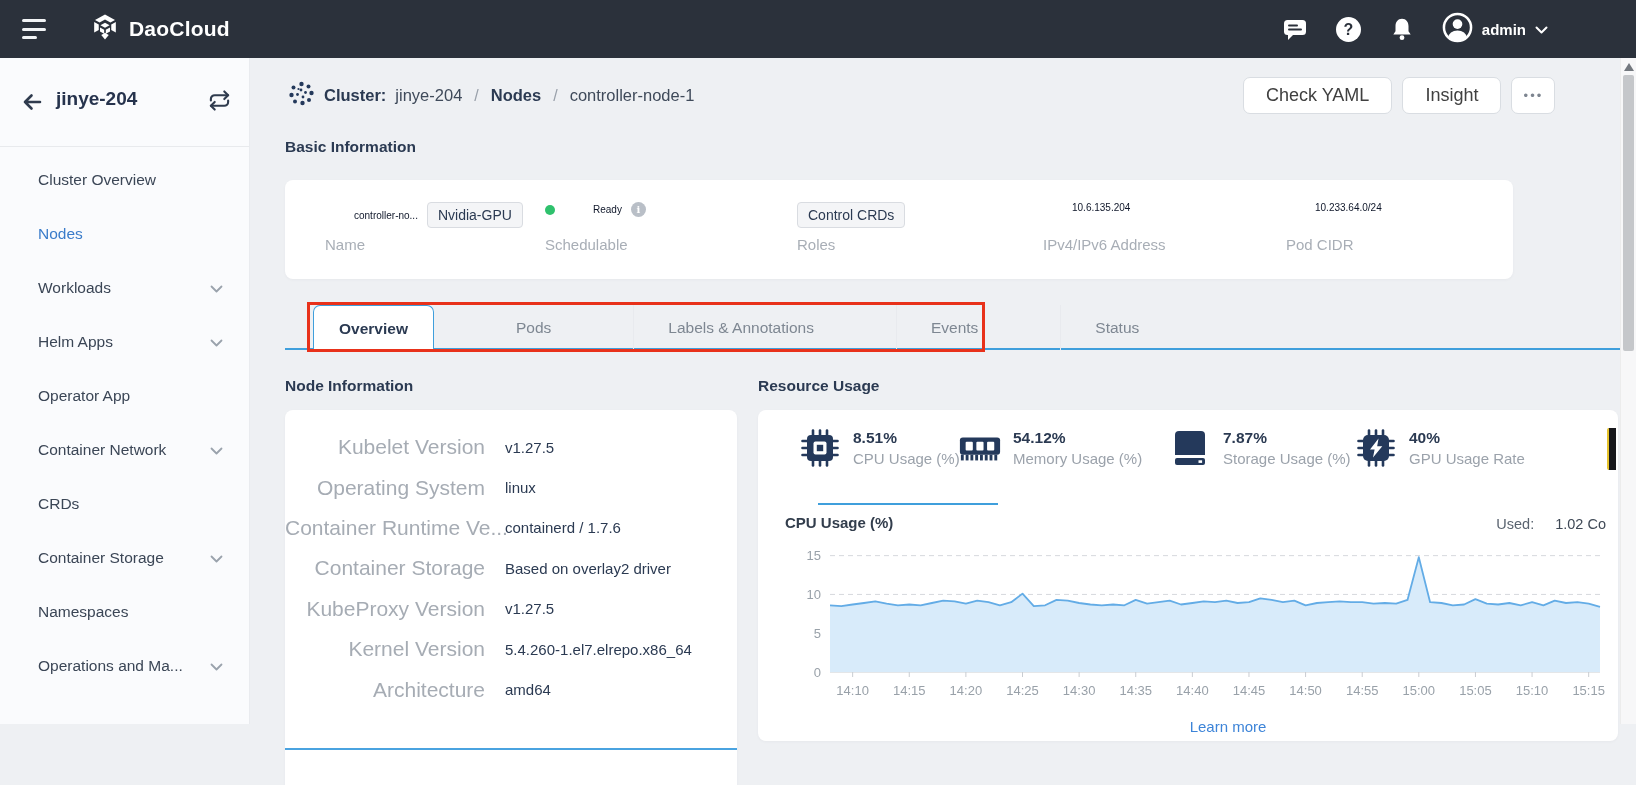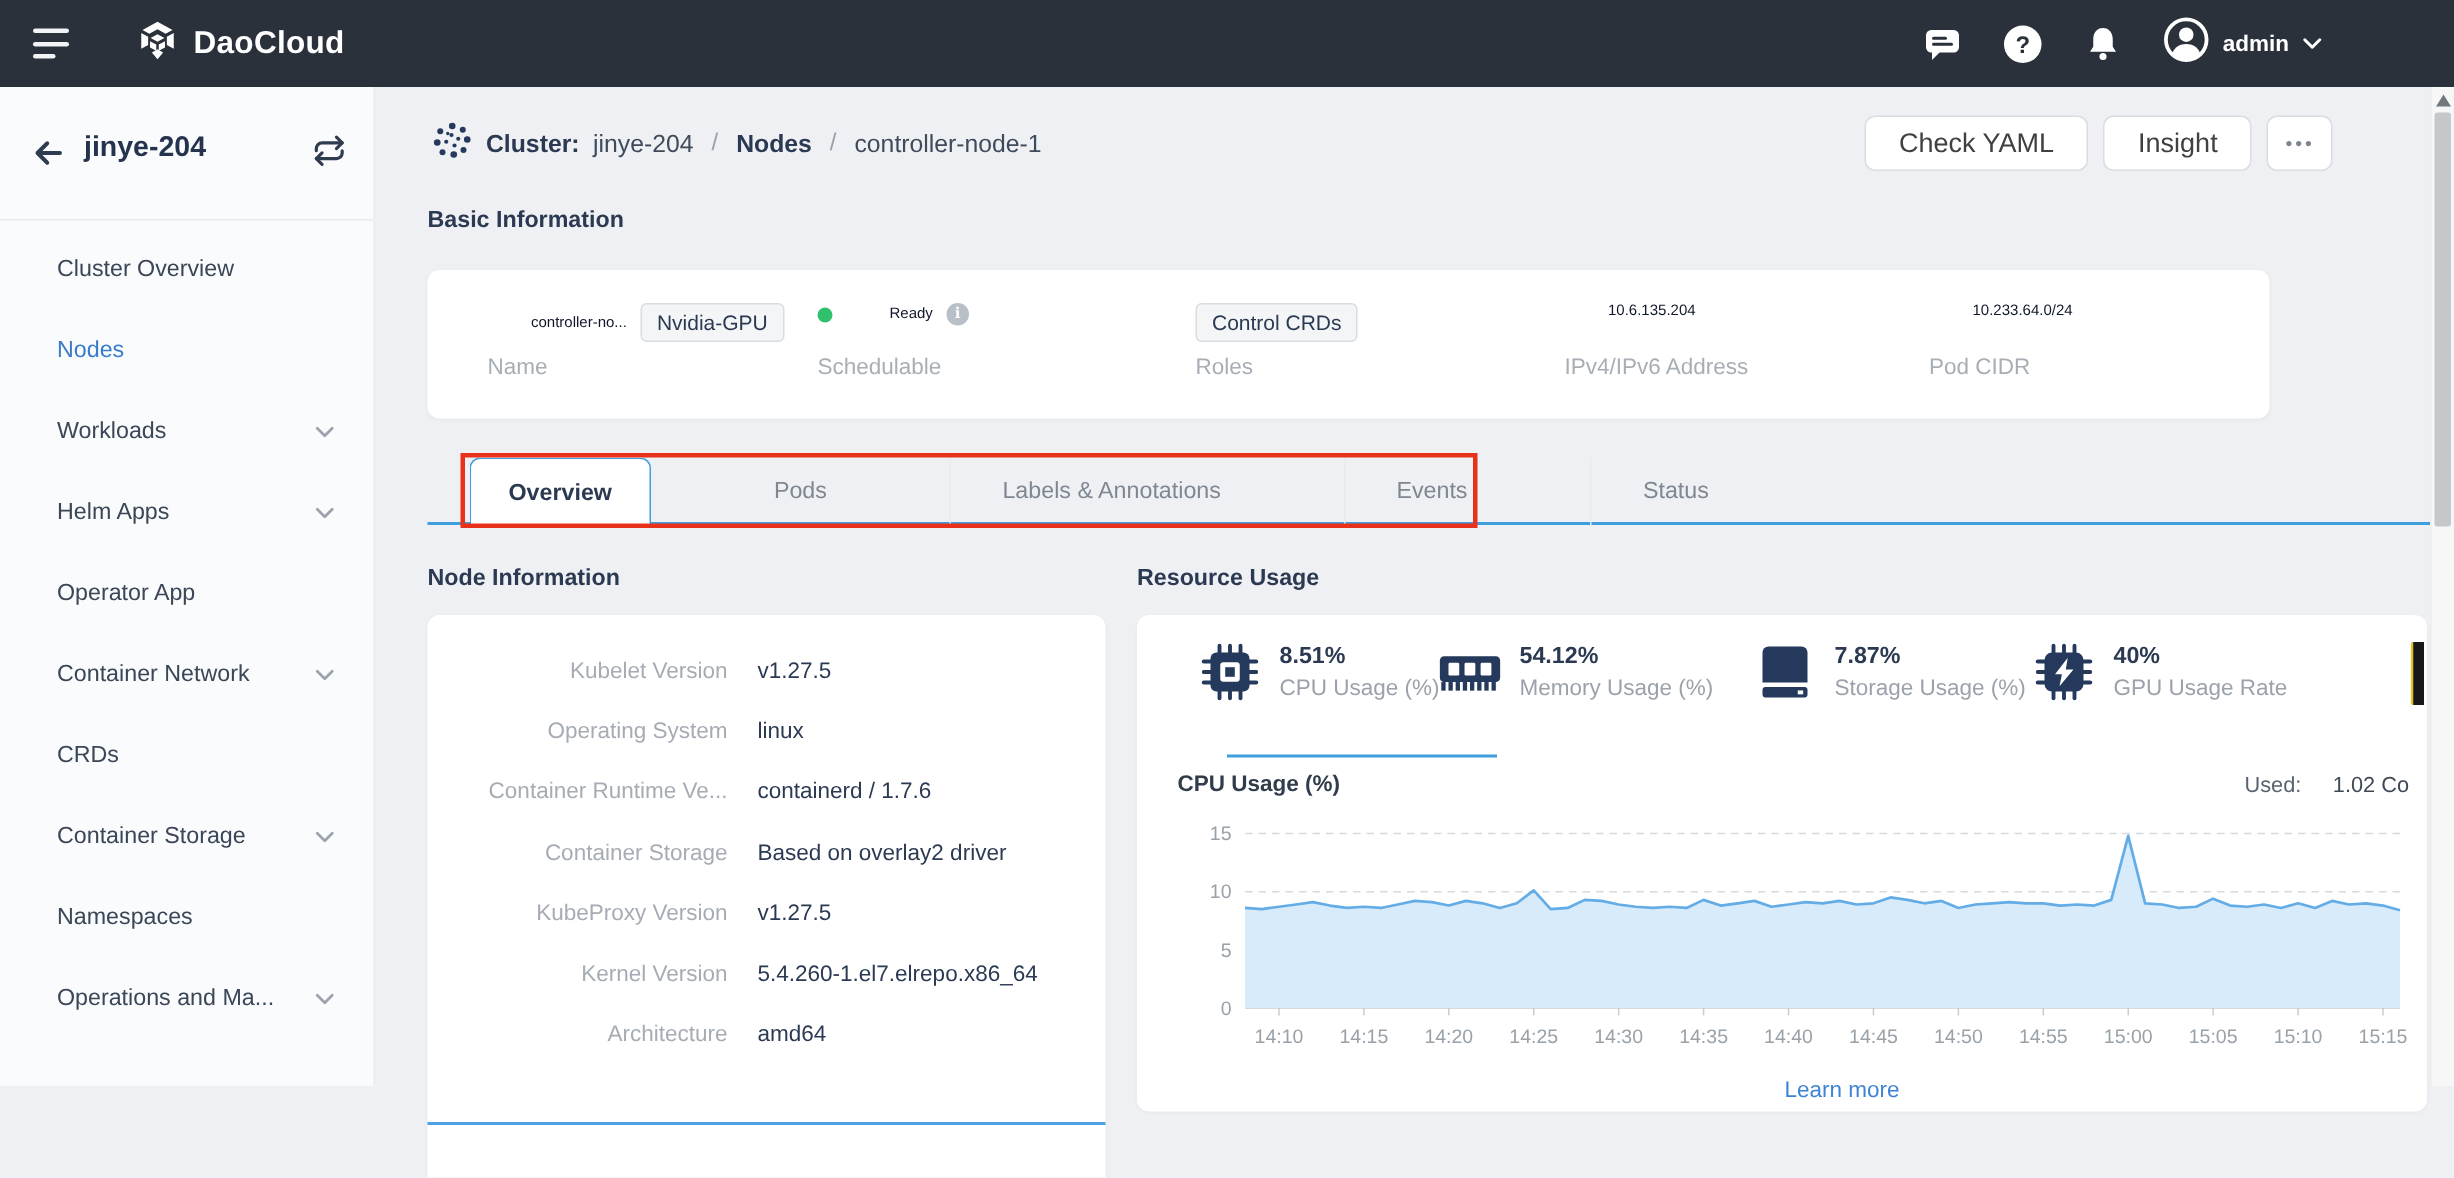--- a/index.html
+++ b/index.html
@@ -92,21 +92,21 @@
   .tab + .tab { border-left:1px solid #e8eaee; }
   .tab.active { height:47px; background:#fff; border:1px solid #3f9fdc; border-bottom:none;
     border-radius:7px 7px 0 0; color:#2b3a52; font-weight:700; padding:0 25px; z-index:3; }
   .tab.active + .tab { border-left:none; }
   .red-box { position:absolute; left:57px; top:244px; width:678px; height:50px;
     border:3px solid #e8311a; z-index:6; pointer-events:none; }
 
   
   .node-card { left:35px; top:352px; width:452px; height:436px; padding-top:17px; overflow:hidden; }
   .ni-row { height:40.4px; display:flex; align-items:center; }
-  .ni-label { width:200px; text-align:right; margin-right:20px; font-size:15px; color:#a6acb4; white-space:nowrap; }
+  .ni-label { width:200px; text-align:right; margin-right:20px; font-size:21px; color:#a6acb4; white-space:nowrap; }
   .ni-value { font-size:15px; color:#2b3a52; white-space:nowrap; }
   .node-bottom-line { position:absolute; left:35px; top:690px; width:452px; height:2px; background:#4aa3e0; z-index:4; }
 
   
   .res-card { left:508px; top:352px; width:860px; height:331px; overflow:hidden; }
   .metric { position:absolute; top:16px; display:flex; align-items:center; cursor:pointer; }
   .metric:nth-child(1){ left:40px; } .metric:nth-child(2){ left:200px; }
   .metric:nth-child(3){ left:410px; } .metric:nth-child(4){ left:596px; }
   .metric .m-icon { width:44px; height:44px; display:flex; align-items:center; justify-content:center; }
   .metric .m-text { margin-left:11px; }

